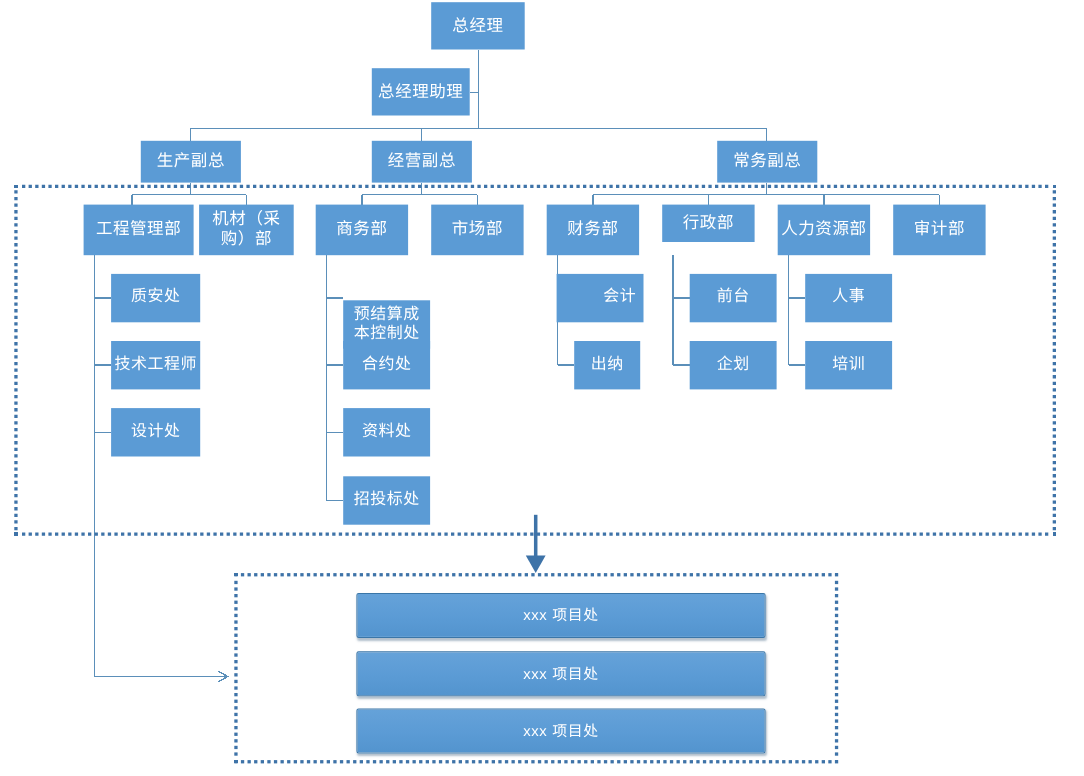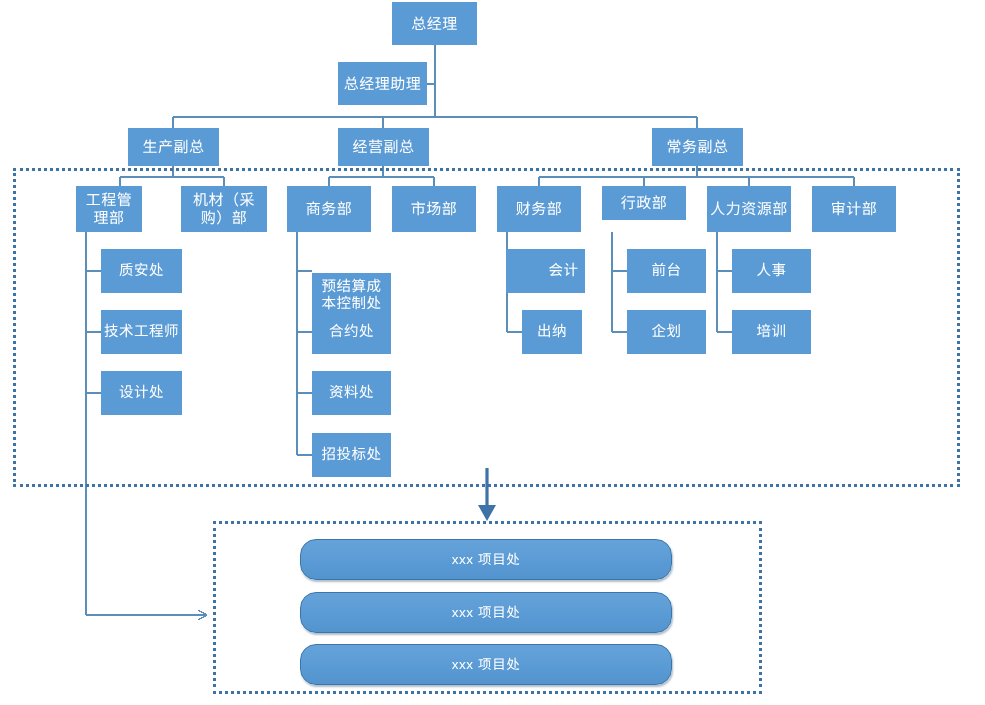--- a/index.html
+++ b/index.html
@@ -31,26 +31,27 @@
     justify-content:center;
     text-align:center;
     line-height:1.18;
     letter-spacing:0.5px;
     font-size:15px;
     padding:2px 3px;
     z-index:3;
   }
   .node.small{font-size:14.5px;}
   .node.proj{
-    border-radius:16px;
+    border-radius:2px;
     border:1px solid #3A76A8;
     font-size:13.5px;
     letter-spacing:0.6px;
     box-shadow:1px 2px 2px rgba(80,110,140,0.45);
     background:linear-gradient(180deg,#65A2D9 0%,#5B9BD5 55%,#5394CE 100%);
+    margin-left:24px;
   }
   .dotted-zone{
     position:absolute;
     box-sizing:border-box;
     border:3px dotted #3E73A8;
     background:transparent;
     z-index:1;
   }
 </style>
 </head>
@@ -125,21 +126,21 @@
   </svg>
 
   <div class="node" style="left:392px;top:2px;width:85px;height:43px;">总经理</div>
 
   <div class="node" style="left:338px;top:62px;width:89px;height:43px;">总经理助理</div>
 
   <div class="node" style="left:128px;top:128px;width:91px;height:38px;">生产副总</div>
   <div class="node" style="left:338px;top:128px;width:91px;height:38px;">经营副总</div>
   <div class="node" style="left:652px;top:128px;width:91px;height:38px;">常务副总</div>
 
-  <div class="node" style="left:76px;top:186px;width:66px;height:46px;">工程管理部</div>
+  <div class="node" style="left:76px;top:186px;width:100px;height:46px;">工程管理部</div>
   <div class="node" style="left:181px;top:186px;width:86px;height:46px;">机材（采购）部</div>
   <div class="node" style="left:287px;top:186px;width:84px;height:46px;">商务部</div>
   <div class="node" style="left:392px;top:186px;width:84px;height:46px;">市场部</div>
   <div class="node" style="left:497px;top:186px;width:84px;height:46px;">财务部</div>
   <div class="node" style="left:602px;top:186px;width:84px;height:34px;">行政部</div>
   <div class="node" style="left:707px;top:186px;width:84px;height:46px;">人力资源部</div>
   <div class="node" style="left:812px;top:186px;width:84px;height:46px;">审计部</div>
 
   <div class="node small" style="left:101px;top:249px;width:81px;height:44px;">质安处</div>
   <div class="node small" style="left:101px;top:310px;width:81px;height:44px;">技术工程师</div>

